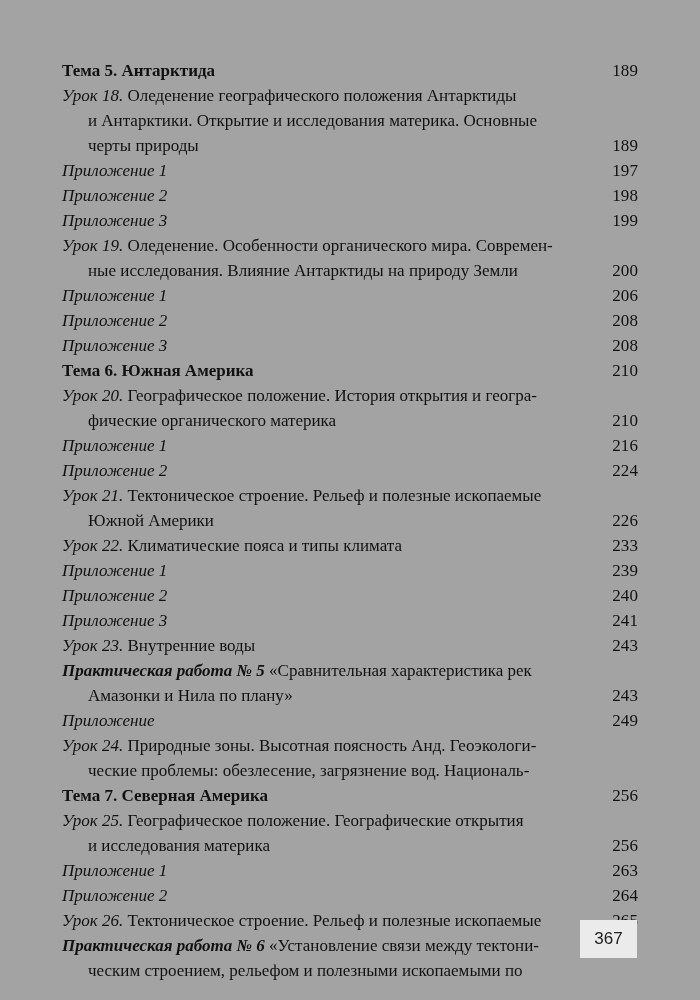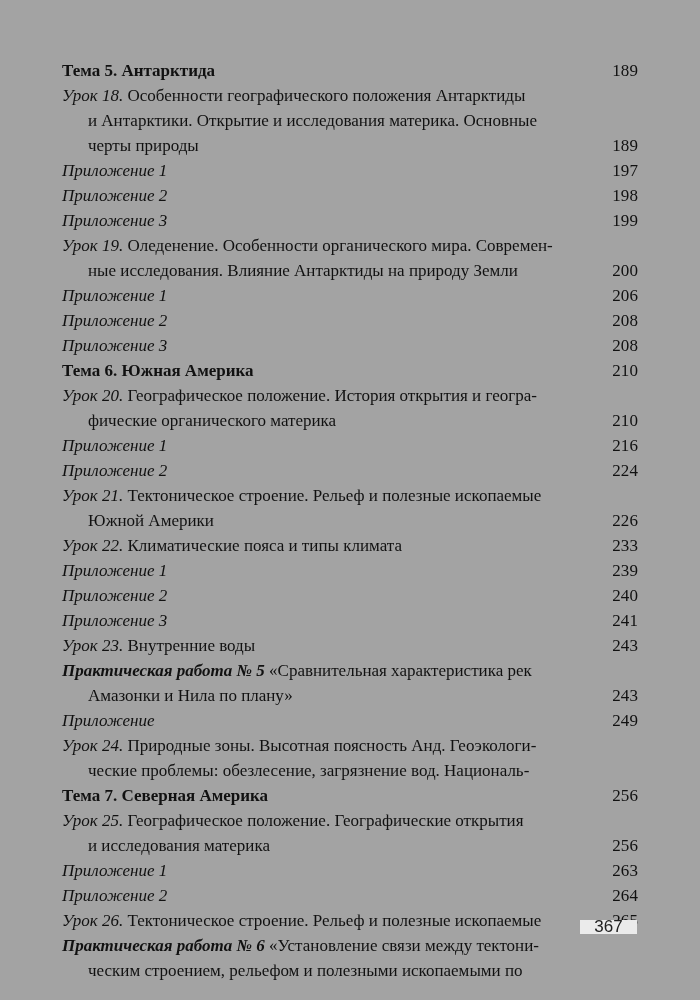--- a/index.html
+++ b/index.html
@@ -103,21 +103,21 @@
   .line.nolead .leader::after {
     display: none;
   }
 
   
   .page-badge {
     position: absolute;
     left: 580px;
     top: 920px;
     width: 57px;
-    height: 14px;
+    height: 38px;
     background: #ebebeb;
     display: flex;
     align-items: center;
     justify-content: center;
     font-family: "Liberation Sans", sans-serif;
     font-size: 17px;
     color: #222222;
   }
 </style>
 </head>
@@ -127,21 +127,21 @@
   <div class="toc" id="toc-root">
       <div class="entry theme">
         <div class="line">
           <span class="txt">Тема 5. Антарктида</span>
           <span class="leader"></span>
           <span class="pg">189</span>
         </div>
       </div>
       <div class="entry lesson">
         <div class="line nolead">
-          <span class="txt"><span class="pref-i">Урок 18.</span><span> Особенности географического положения Антарктиды</span></span>
+          <span class="txt"><span class="pref-i">Урок 18.</span><span> Оледенение географического положения Антарктиды</span></span>
           <span class="leader"></span>
         </div>
         <div class="line ind nolead">
           <span class="txt">и Антарктики. Открытие и исследования материка. Основные</span>
           <span class="leader"></span>
         </div>
         <div class="line ind">
           <span class="txt">черты природы</span>
           <span class="leader"></span>
           <span class="pg">189</span>

